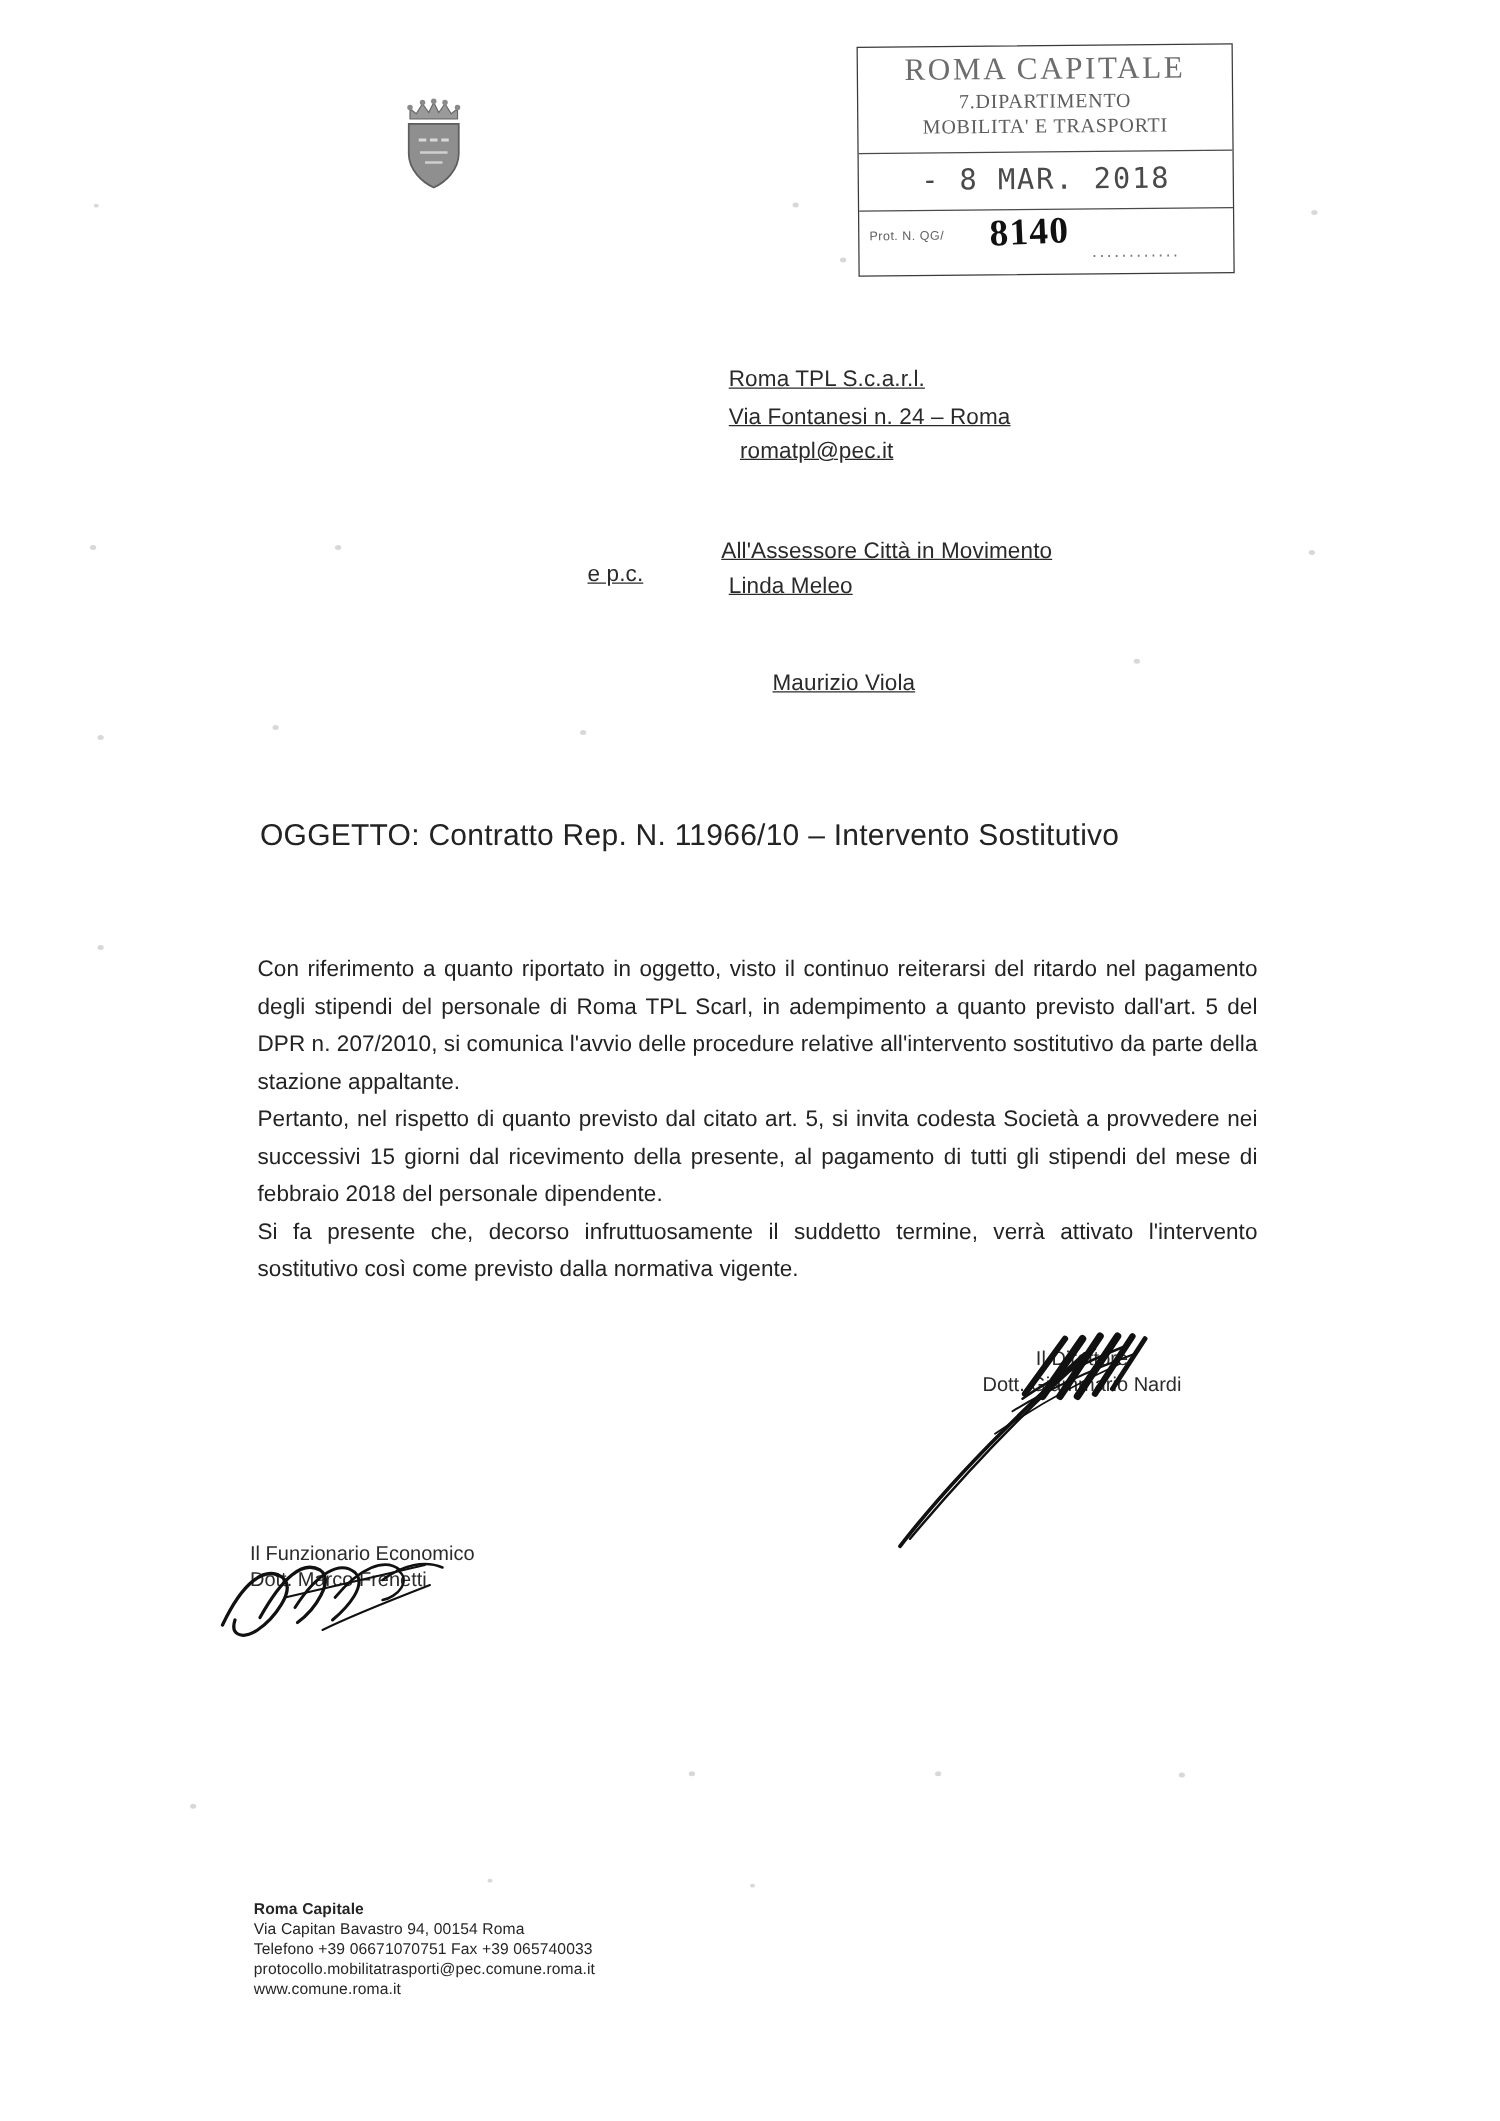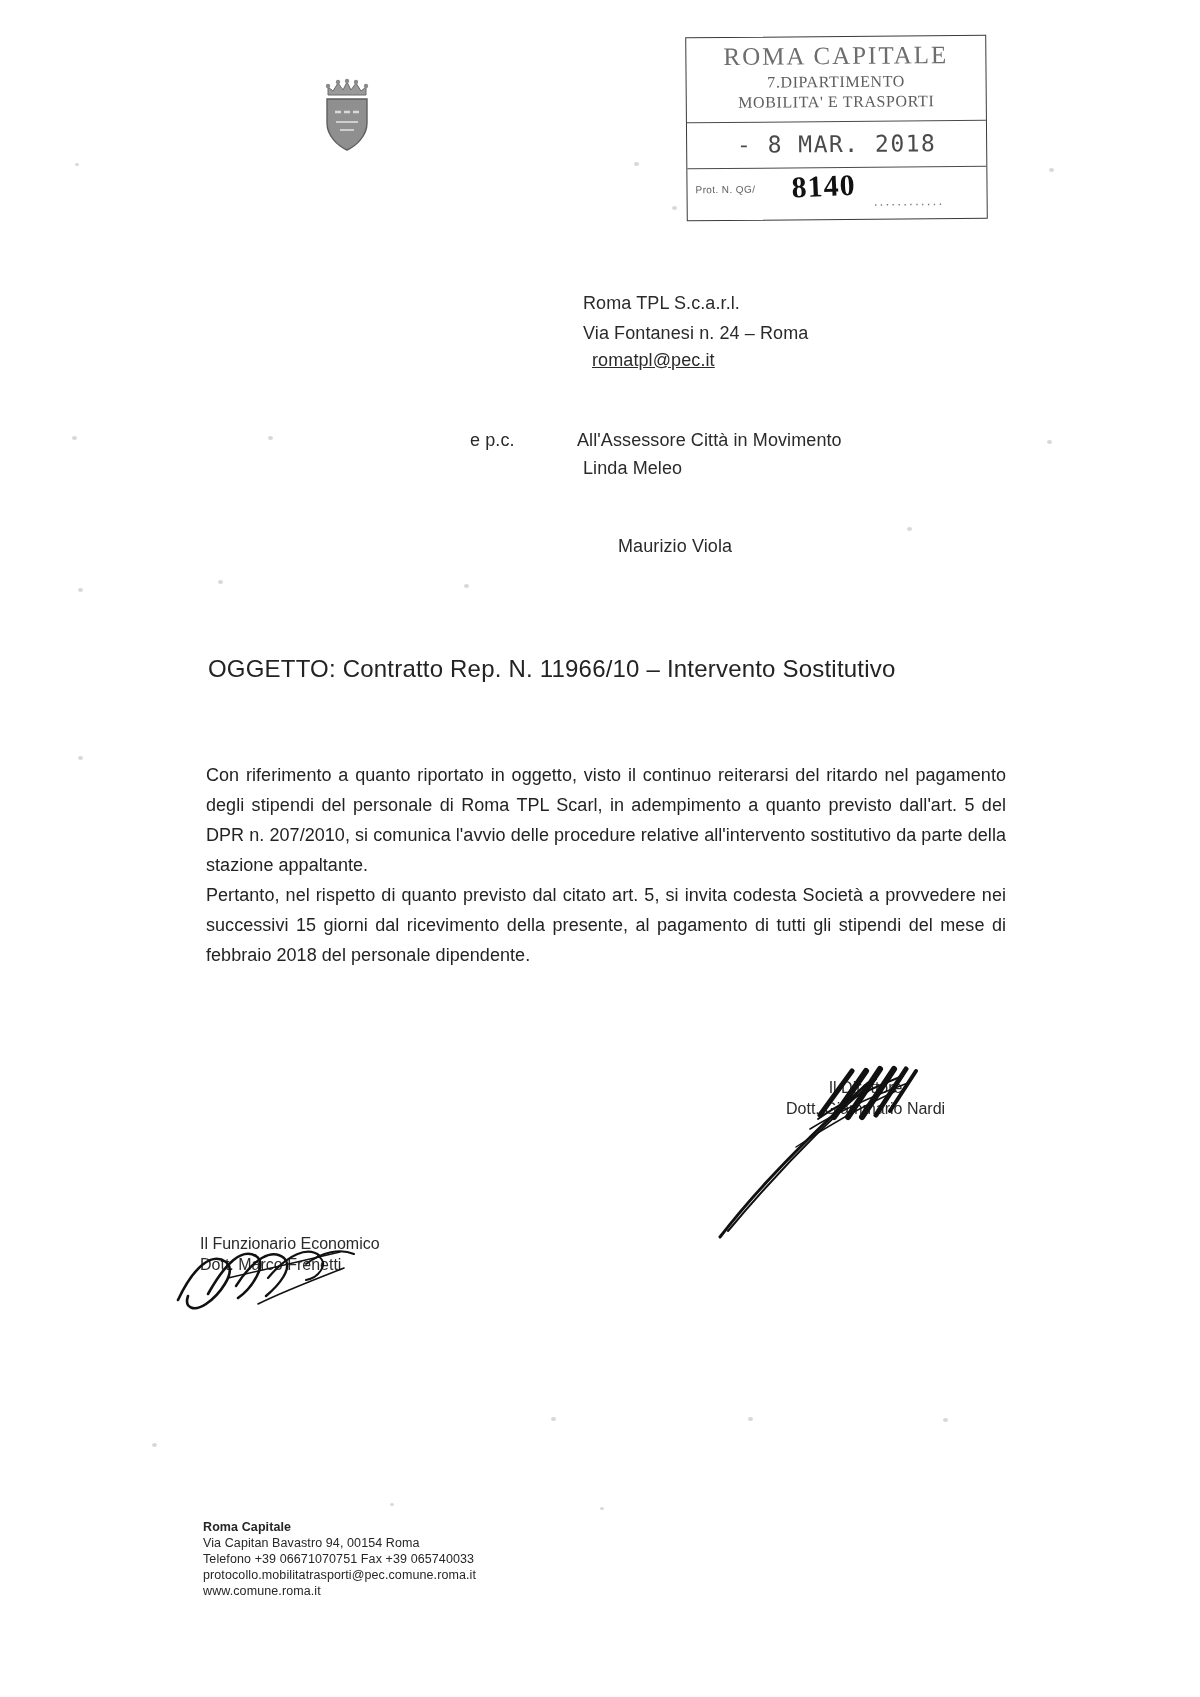--- a/index.html
+++ b/index.html
@@ -139,26 +139,27 @@
   }
 
   
   .addr-line {
     position: absolute;
     font-size: 18px;
     line-height: 30px;
     color: #2a2a2a;
     letter-spacing: 0.1px;
     white-space: nowrap;
+    text-decoration: underline;
   }
   #addr-company  { left: 583px; top: 288px; }
   #addr-street   { left: 583px; top: 318px; }
   #addr-email    { left: 592px; top: 345px; text-decoration: underline; }
 
-  #cc-label      { left: 470px; top: 425px; }
+  #cc-label      { left: 470px; top: 444px; }
   #cc-1-line1    { left: 577px; top: 425px; }
   #cc-1-line2    { left: 583px; top: 453px; }
   #cc-2-line1    { left: 583px; top: 503px; }
   #cc-2-line2    { left: 600px; top: 531px; margin-left: 18px; }
 
   
   #subject {
     position: absolute;
     left: 208px;
     top: 655px;
@@ -273,20 +274,21 @@
   <div class="addr-line" id="cc-label">e p.c.</div>
   <div class="addr-line" id="cc-1-line1">All'Assessore Città in Movimento</div>
   <div class="addr-line" id="cc-1-line2">Linda Meleo</div>
   <div class="addr-line" id="cc-2-line2">Maurizio Viola</div>
 
   <div id="subject">OGGETTO: Contratto Rep. N. 11966/10 –  Intervento Sostitutivo</div>
 
   <div id="body-text">
     <p>Con riferimento a quanto riportato in oggetto, visto il continuo reiterarsi del ritardo nel pagamento degli stipendi del personale di Roma TPL Scarl, in adempimento a quanto previsto dall'art. 5 del DPR n. 207/2010, si comunica l'avvio delle procedure relative all'intervento sostitutivo da parte della stazione appaltante.</p>
     <p>Pertanto, nel rispetto di quanto previsto dal citato art. 5, si invita codesta Società a provvedere nei successivi 15 giorni dal ricevimento della presente, al pagamento di tutti gli stipendi del mese di febbraio 2018 del personale dipendente.</p>
+    <p>Si fa presente che, decorso infruttuosamente il suddetto termine, verrà attivato l'intervento sostitutivo così come previsto dalla normativa vigente.</p>
   </div>
 
   <div class="sig-block" id="sig-director">
     <div style="text-align:center;">Il Direttore</div>
     <div>Dott. Giammario Nardi</div>
   </div>
 
   <svg class="scribble" style="left:700px; top:1055px;" width="260" height="190" viewBox="0 0 260 190" aria-hidden="true">
     <g fill="none" stroke="#111111" stroke-linecap="round">
       <path d="M20 182 C60 130 110 80 168 28" stroke-width="3"></path>

